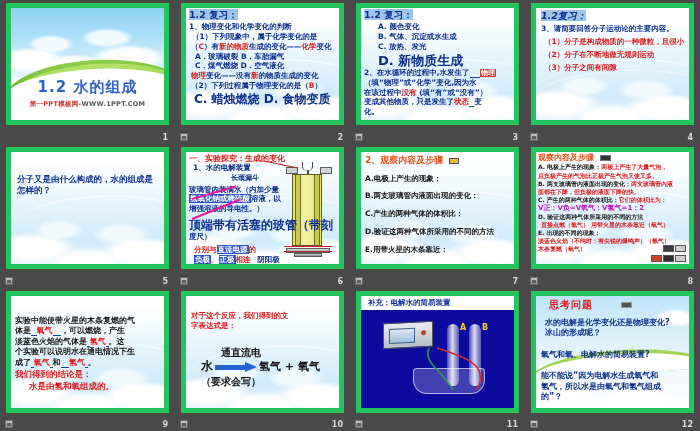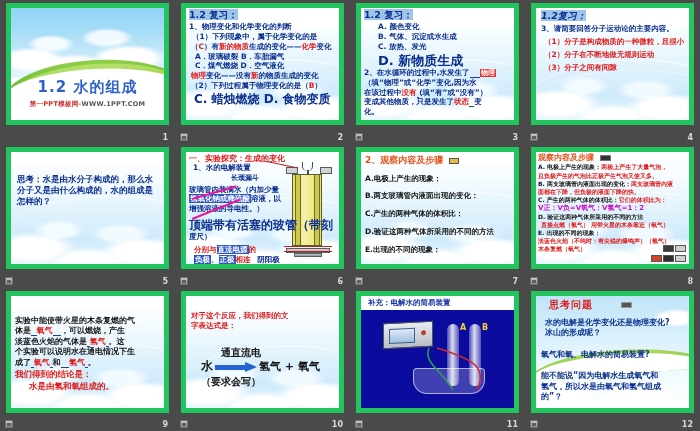--- a/index.html
+++ b/index.html
@@ -304,21 +304,20 @@
       <span class="pagenum">4</span>
     </div>
   </div>
 
   <div class="cell">
     <div class="slide">
       <div class="sky"></div>
       <div class="sky-band" style="height:14px"></div>
       <div class="swoosh" style="top:44px"></div>
       <div class="body" style="padding:22px 6px;">
-        <div class="ln b dblue" style="font-size:8.5px">思考：水是由水分子构成的，那么水</div>
         <div class="ln b dblue" style="font-size:8.5px">分子又是由什么构成的，水的组成是</div>
         <div class="ln b dblue" style="font-size:8.5px">怎样的？</div>
       </div>
     </div>
     <div class="footer">
       <span class="micon"></span>
       <span class="pagenum">5</span>
     </div>
   </div>
 
@@ -378,21 +377,21 @@
       <div class="swoosh" style="top:40px"></div>
       <div class="body" style="padding:3px 4px;">
         <div class="ln b orange" style="font-size:9px">
           <span>2、观察内容及步骤</span>
           <span class="mini-btn" style="position:relative;display:inline-block;width:10px;height:6px;background:#e8b93a;vertical-align:middle;margin-left:3px"></span>
         </div>
         <div class="ln b black" style="font-size:7.5px;margin-top:9px">A.电极上产生的现象：</div>
         <div class="ln b black" style="font-size:7.5px;margin-top:9px">B.两支玻璃管内液面出现的变化：</div>
         <div class="ln b black" style="font-size:7.5px;margin-top:9px">C.产生的两种气体的体积比：</div>
         <div class="ln b black" style="font-size:7.5px;margin-top:9px">D.验证这两种气体所采用的不同的方法</div>
-        <div class="ln b black" style="font-size:7.5px;margin-top:9px">E.出现的不同的现象：</div>
+        <div class="ln b black" style="font-size:7.5px;margin-top:9px">E.用带火星的木条靠近：</div>
       </div>
     </div>
     <div class="footer">
       <span class="micon"></span>
       <span class="pagenum">7</span>
     </div>
   </div>
 
   <div class="cell">
     <div class="slide">

